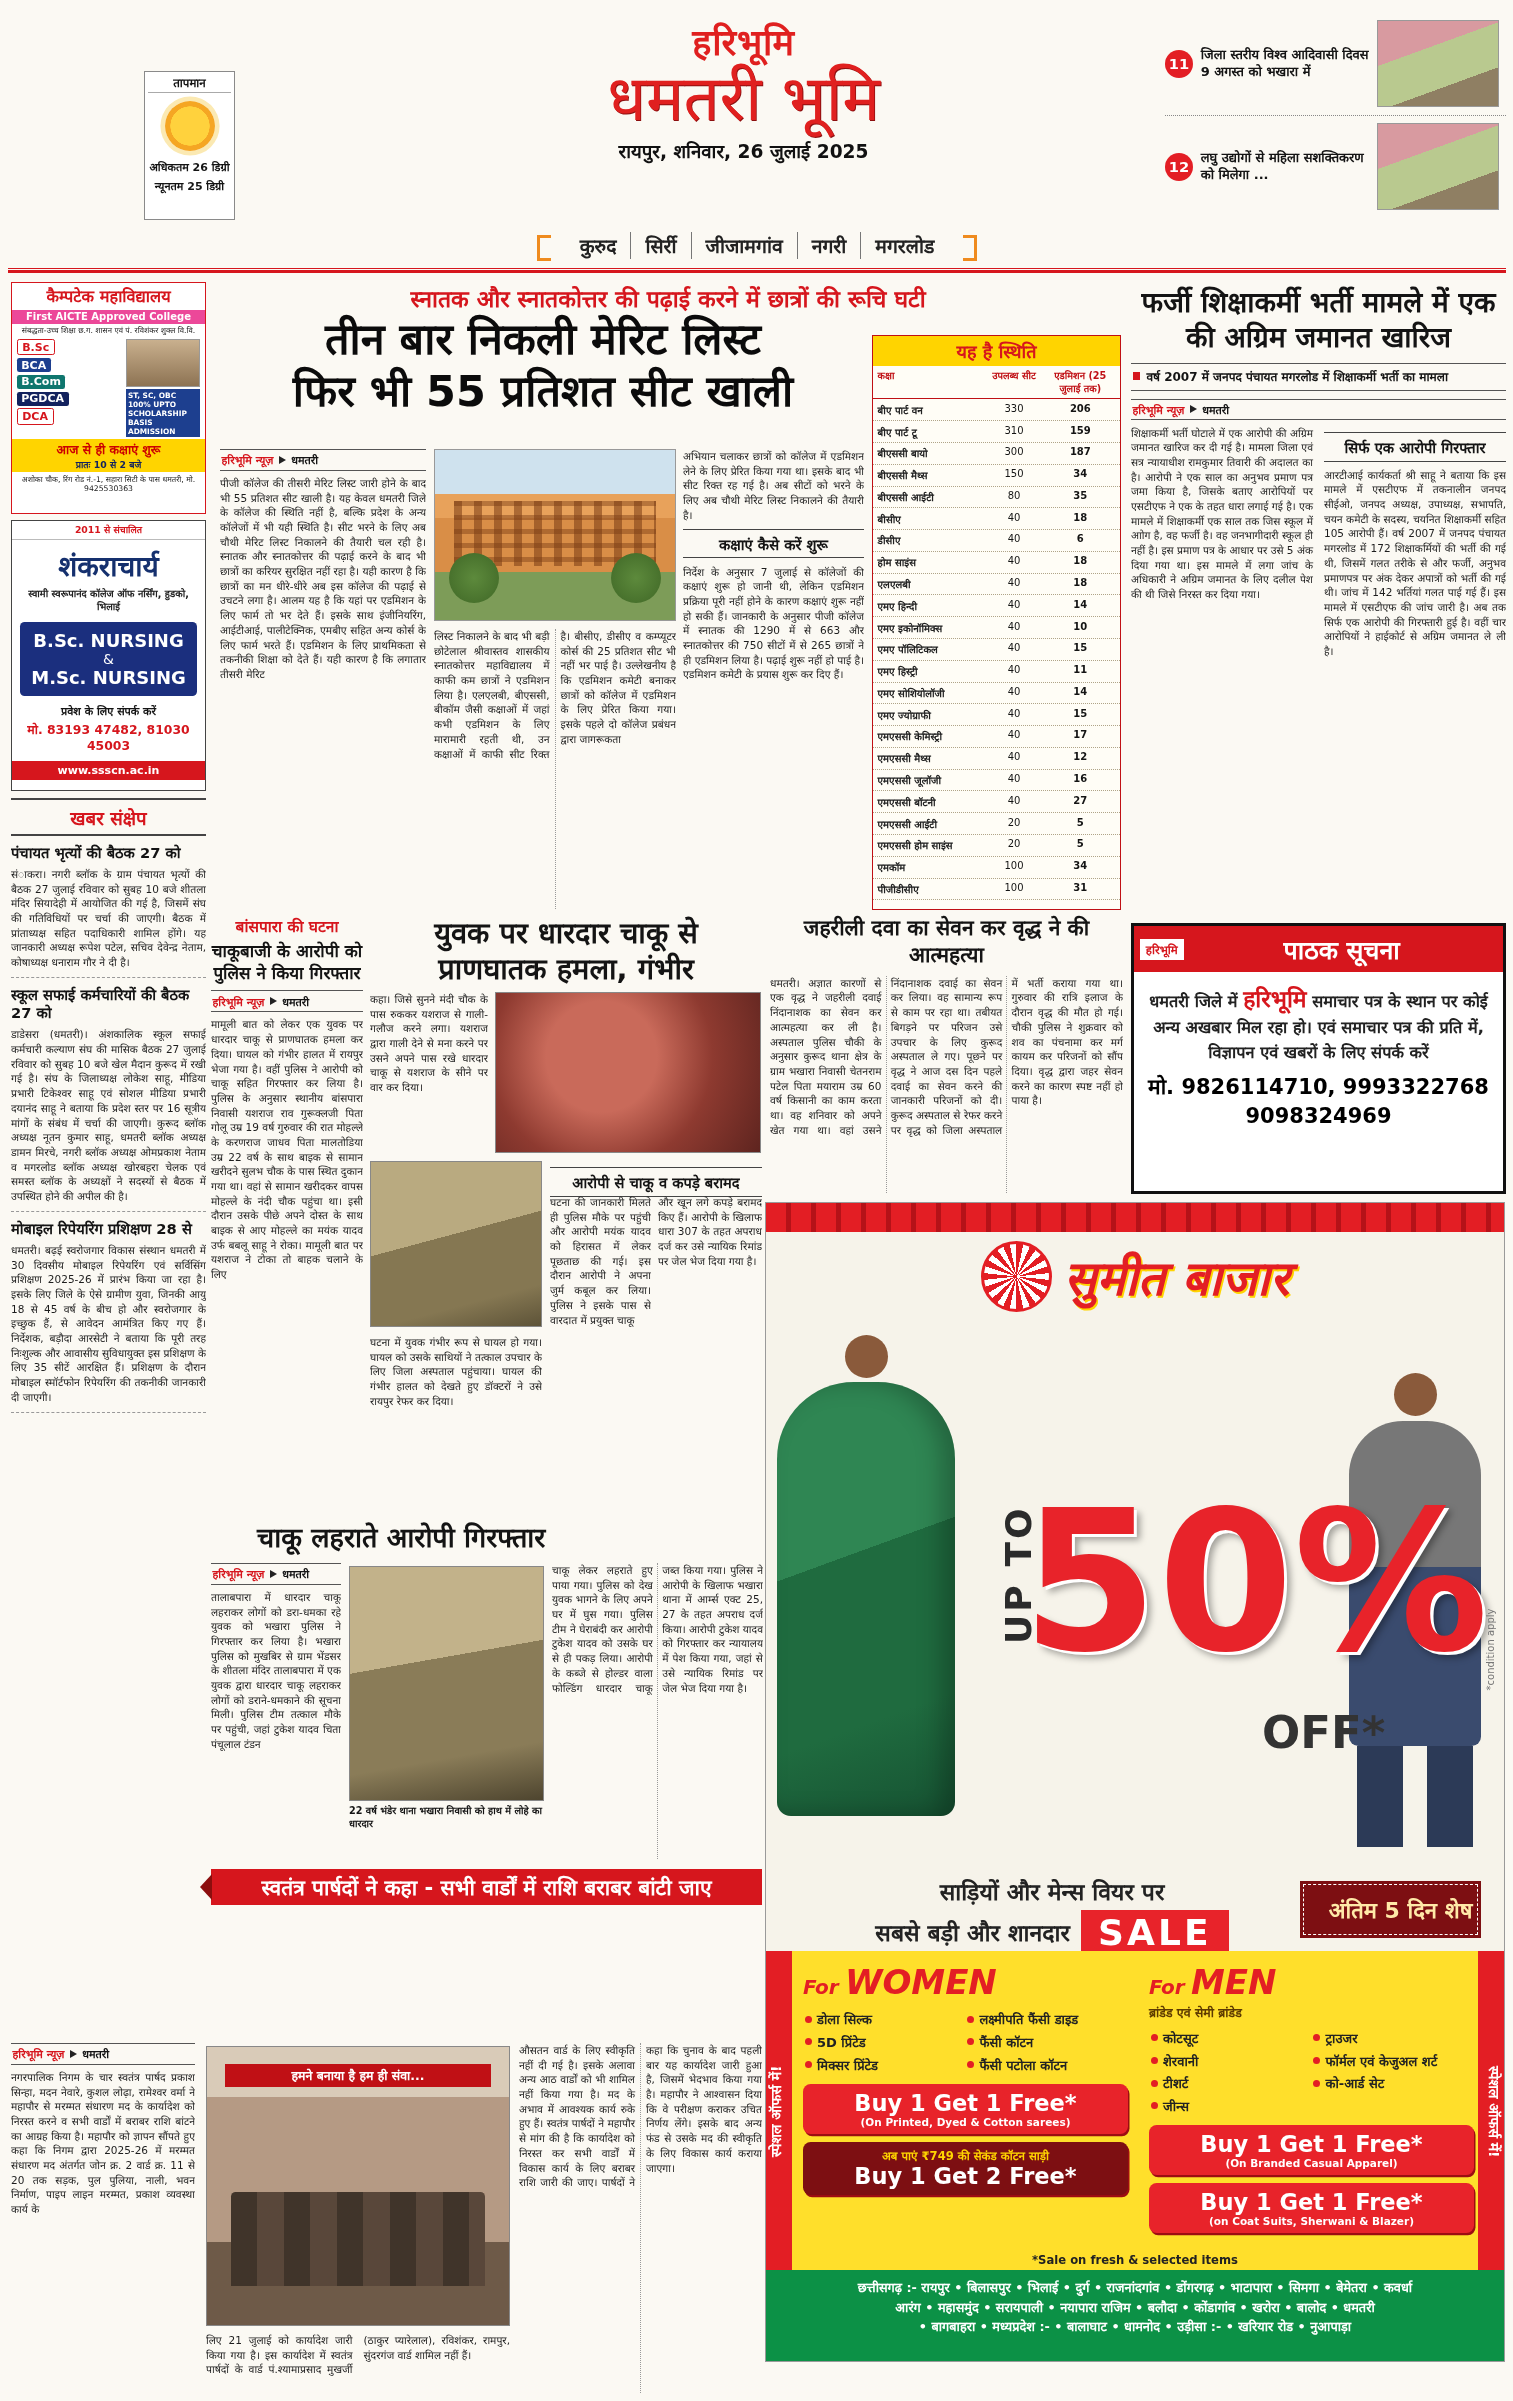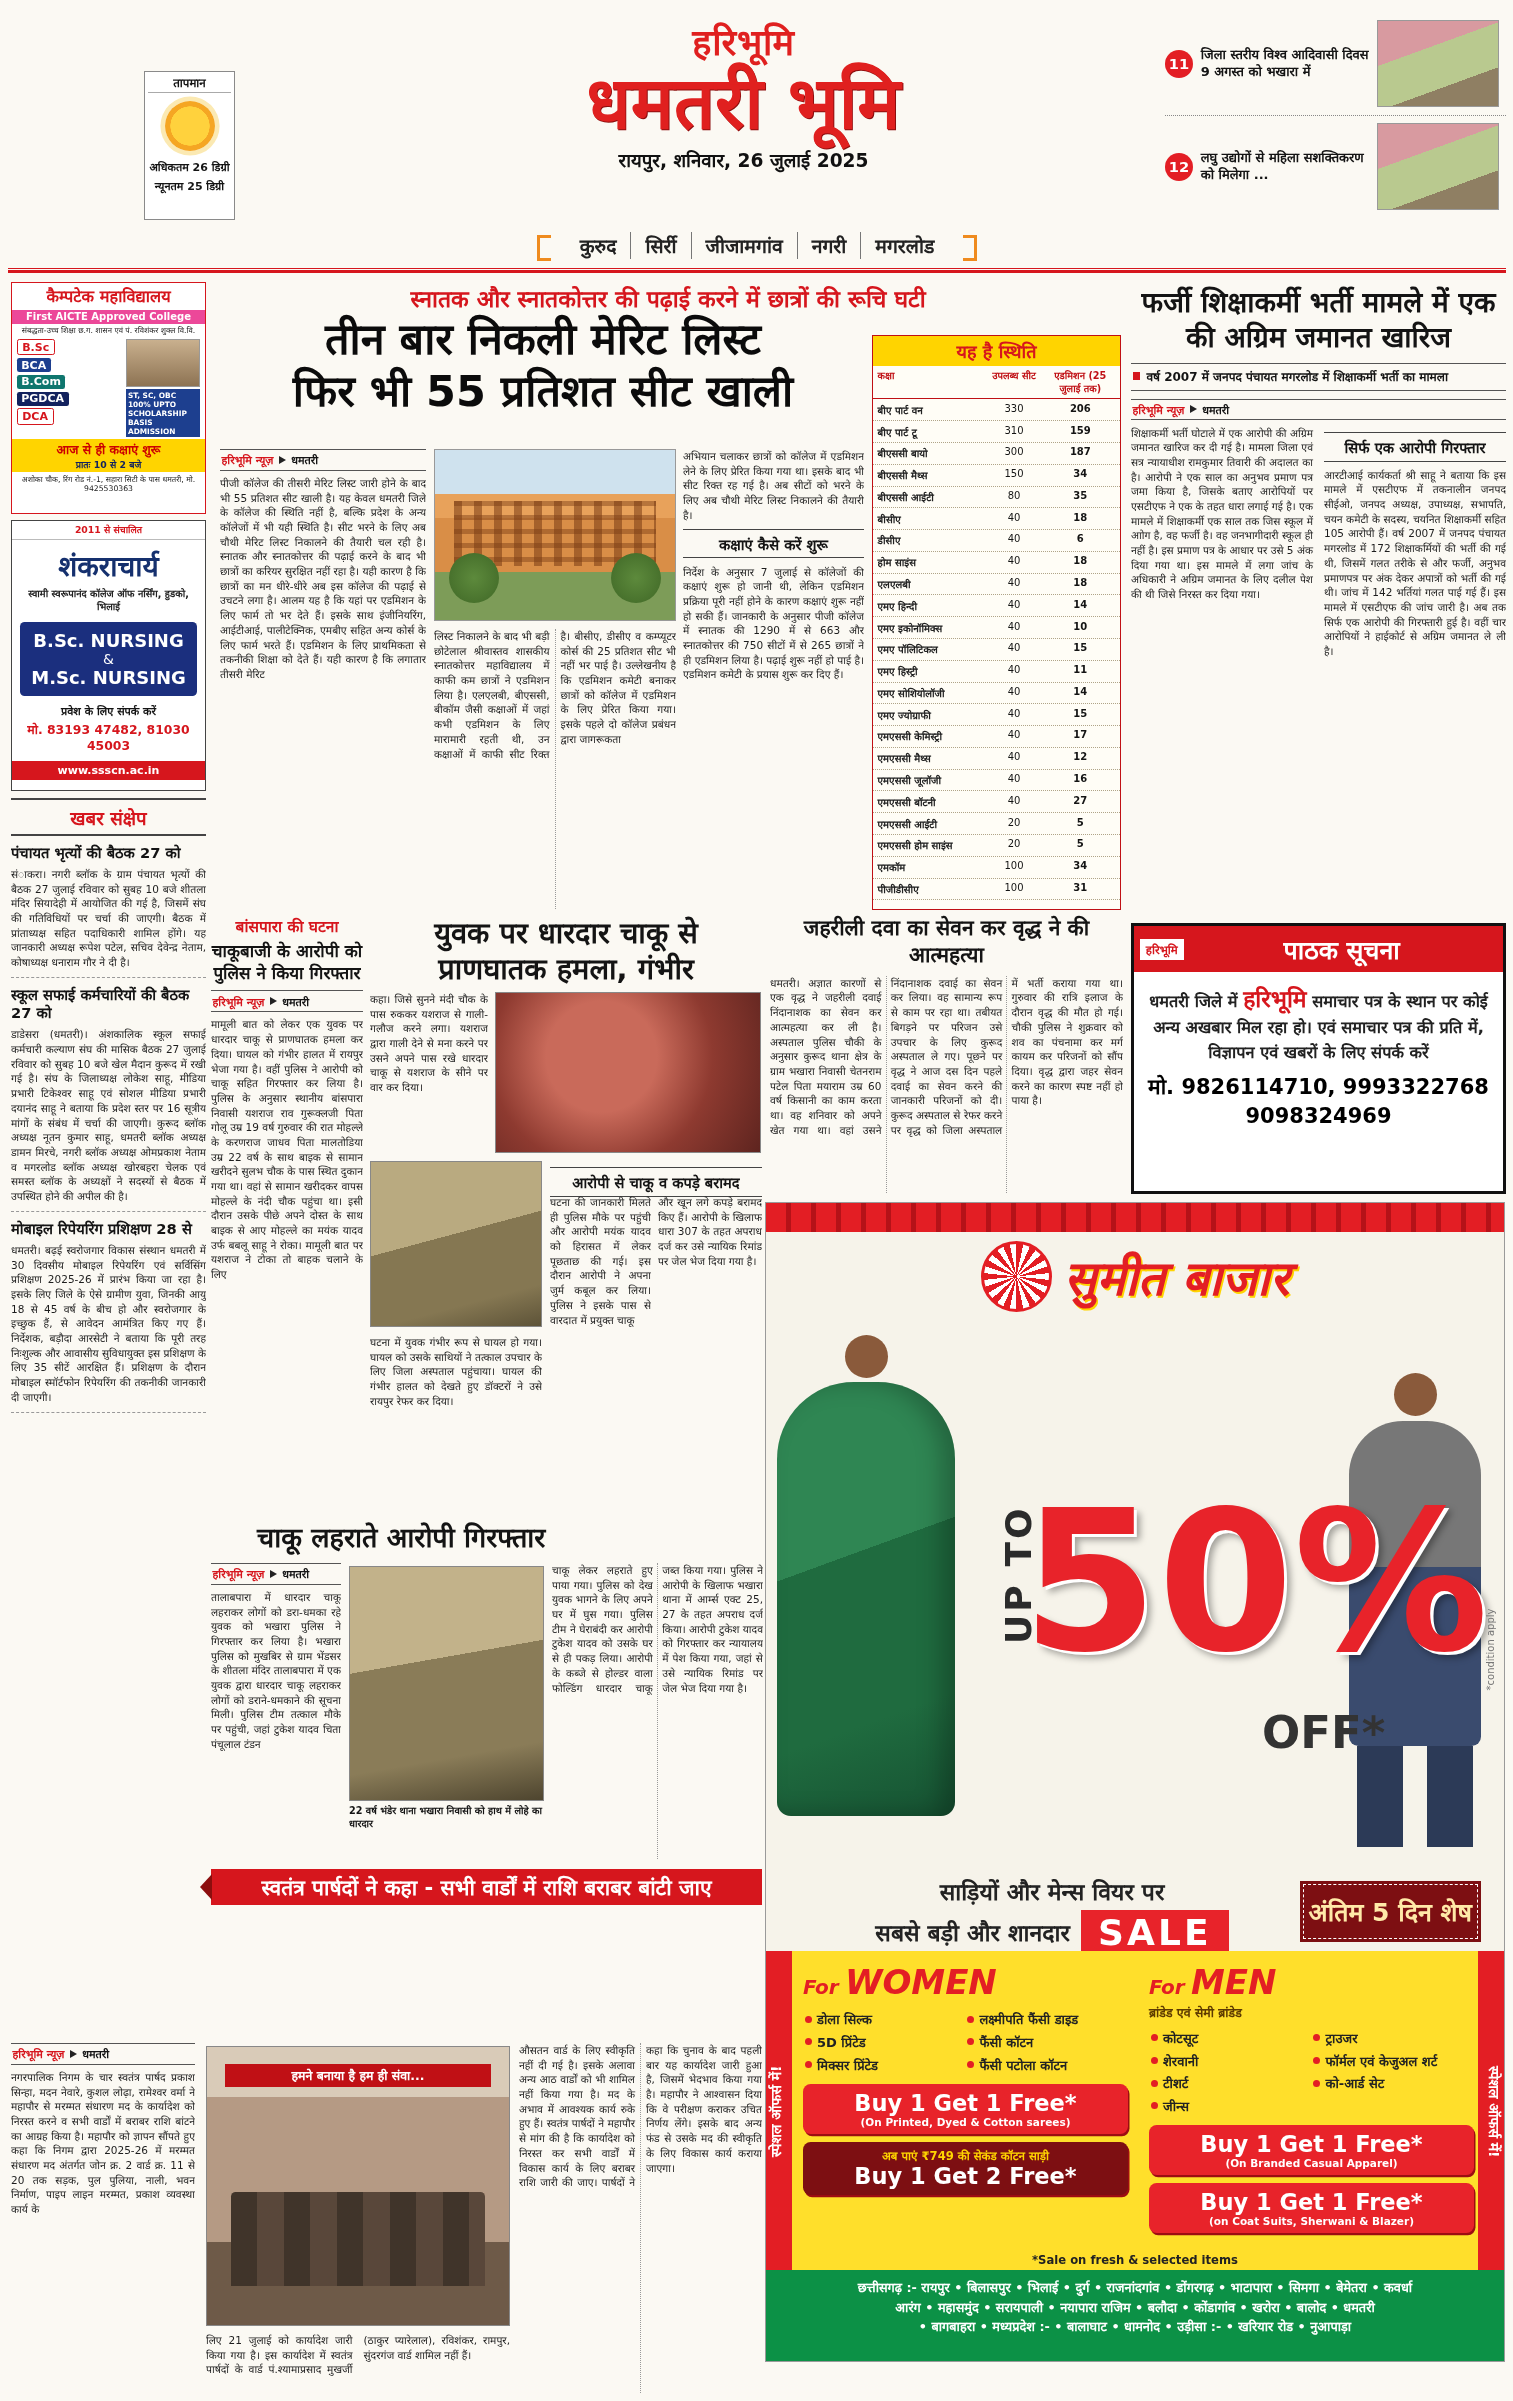--- a/index.html
+++ b/index.html
@@ -9,21 +9,21 @@
 .jtext{font-size:10.5px;line-height:1.4;text-align:justify;color:#1d1d1d}
 .red{color:#d6161d}
 
 
 .temp-box{left:144px;top:71px;width:91px;height:149px;border:0.8px solid #8a8a8a;background:#fff;text-align:center;padding:3.1px}
 .temp-title{font-size:11.6px;font-weight:bold;border-bottom:0.8px solid #aaa;padding-bottom:2.3px}
 .sun{width:50px;height:50px;margin:7.7px auto;border-radius:50%;background:radial-gradient(circle at 50% 50%,#ffd23d 0 55%,#f5a623 56% 100%);box-shadow:0 0 0 4.6px #fbe9b2}
 .temp-line{font-size:11px;font-weight:bold;margin-top:4.6px}
 .masthead-wrap{left:333px;top:17px;width:821px;text-align:center}
 .brand-small{font-size:36px;font-weight:bold;color:#e0201f;letter-spacing:0.8px}
-.masthead{font-size:72px;line-height:1.04;font-weight:bold;color:#e0201f;text-shadow:0.8px 0.8px 0 #8c0e0e}
+.masthead{font-size:63px;line-height:1.04;font-weight:normal;color:#e0201f;text-shadow:0.8px 0.8px 0 #8c0e0e}
 .dateline{font-size:18.6px;font-weight:bold;margin-top:6.2px;color:#111}
 .briefs{left:1165px;top:12.4px;width:341px}
 .brief{display:flex;align-items:center;gap:7.7px;padding:7.7px 0;border-bottom:1.5px dotted #888}
 .brief:last-child{border-bottom:none}
 .brief-num{flex:0 0 28px;height:28px;border-radius:50%;background:#e31e24;color:#fff;font-weight:bold;font-size:14.7px;display:flex;align-items:center;justify-content:center}
 .brief-text{width:169px;font-size:13px;font-weight:bold;line-height:1.3}
 .brief-photo{width:122px;height:87px;border:0.8px solid #999}
 .bphoto1{background:linear-gradient(160deg,#d89aa0 0 35%,#b9c98f 35% 70%,#8f7f63 70%)}
 .regions-bar{left:0;top:232px;width:100%;text-align:center;font-size:19.4px;font-weight:bold;color:#222}
 .regions{display:inline-flex;gap:0;align-items:center}
@@ -166,21 +166,21 @@
 .model-man{right:23px;top:54px}
 .sm-upto{position:absolute;left:232px;top:325px;transform:rotate(-90deg);transform-origin:left top;font-size:36px;font-weight:bold;color:#2b2b2b;letter-spacing:3.1px}
 .sm-pct{position:absolute;left:256px;top:170px;font-size:195px;font-weight:bold;color:#e8232a;line-height:.95;text-shadow:3.1px 3.1px 0 #fff,6.2px 6.2px 7.7px rgba(0,0,0,.35)}
 .sm-off{position:absolute;left:496px;top:387px;font-size:45px;font-weight:bold;color:#333}
 .sm-cond{position:absolute;right:-28px;top:325px;transform:rotate(-90deg);font-size:10px;color:#777}
 .sm-tagline{position:absolute;left:46px;top:672px;width:480px;text-align:center}
 .sm-t1{font-size:23px;font-weight:bold;color:#222}
 .sm-sale-row{display:flex;align-items:center;justify-content:center;gap:11px;margin-top:3.1px}
 .sm-t2{font-size:23px;font-weight:bold;color:#222}
 .sm-sale{background:#e8232a;color:#fff;font-size:36px;font-weight:bold;padding:1.5px 17px;letter-spacing:3.1px}
-.sm-last{position:absolute;right:26px;top:681px;width:175px;background:#7d0f12;color:#ffe9a8;text-align:left;font-size:25px;font-weight:bold;padding:9.3px 4.6px;border:1.5px dashed #fff;outline:3.1px solid #7d0f12}
+.sm-last{position:absolute;right:26px;top:681px;width:175px;background:#7d0f12;color:#ffe9a8;text-align:right;font-size:22px;font-weight:bold;padding:9.3px 4.6px;border:1.5px dashed #fff;outline:3.1px solid #7d0f12}
 .sm-yellow{position:absolute;left:0;top:748px;width:100%;height:321px;background:#ffdf2b}
 .sm-side{position:absolute;top:0;width:26px;height:100%;background:#e31e24;color:#fff;font-weight:bold;font-size:14px;writing-mode:vertical-rl;text-align:center}
 .sm-side.l{left:0;transform:rotate(180deg)}
 .sm-side.r{right:0}
 .sm-half{position:absolute;top:11px;width:325px}
 .sm-half.w{left:37px}
 .sm-half.m{left:383px}
 .sm-for{font-style:italic;font-weight:bold;color:#e31e24}
 .sm-for .f1{font-size:20px;margin-right:6.2px}
 .sm-for .f2{font-size:34px}

